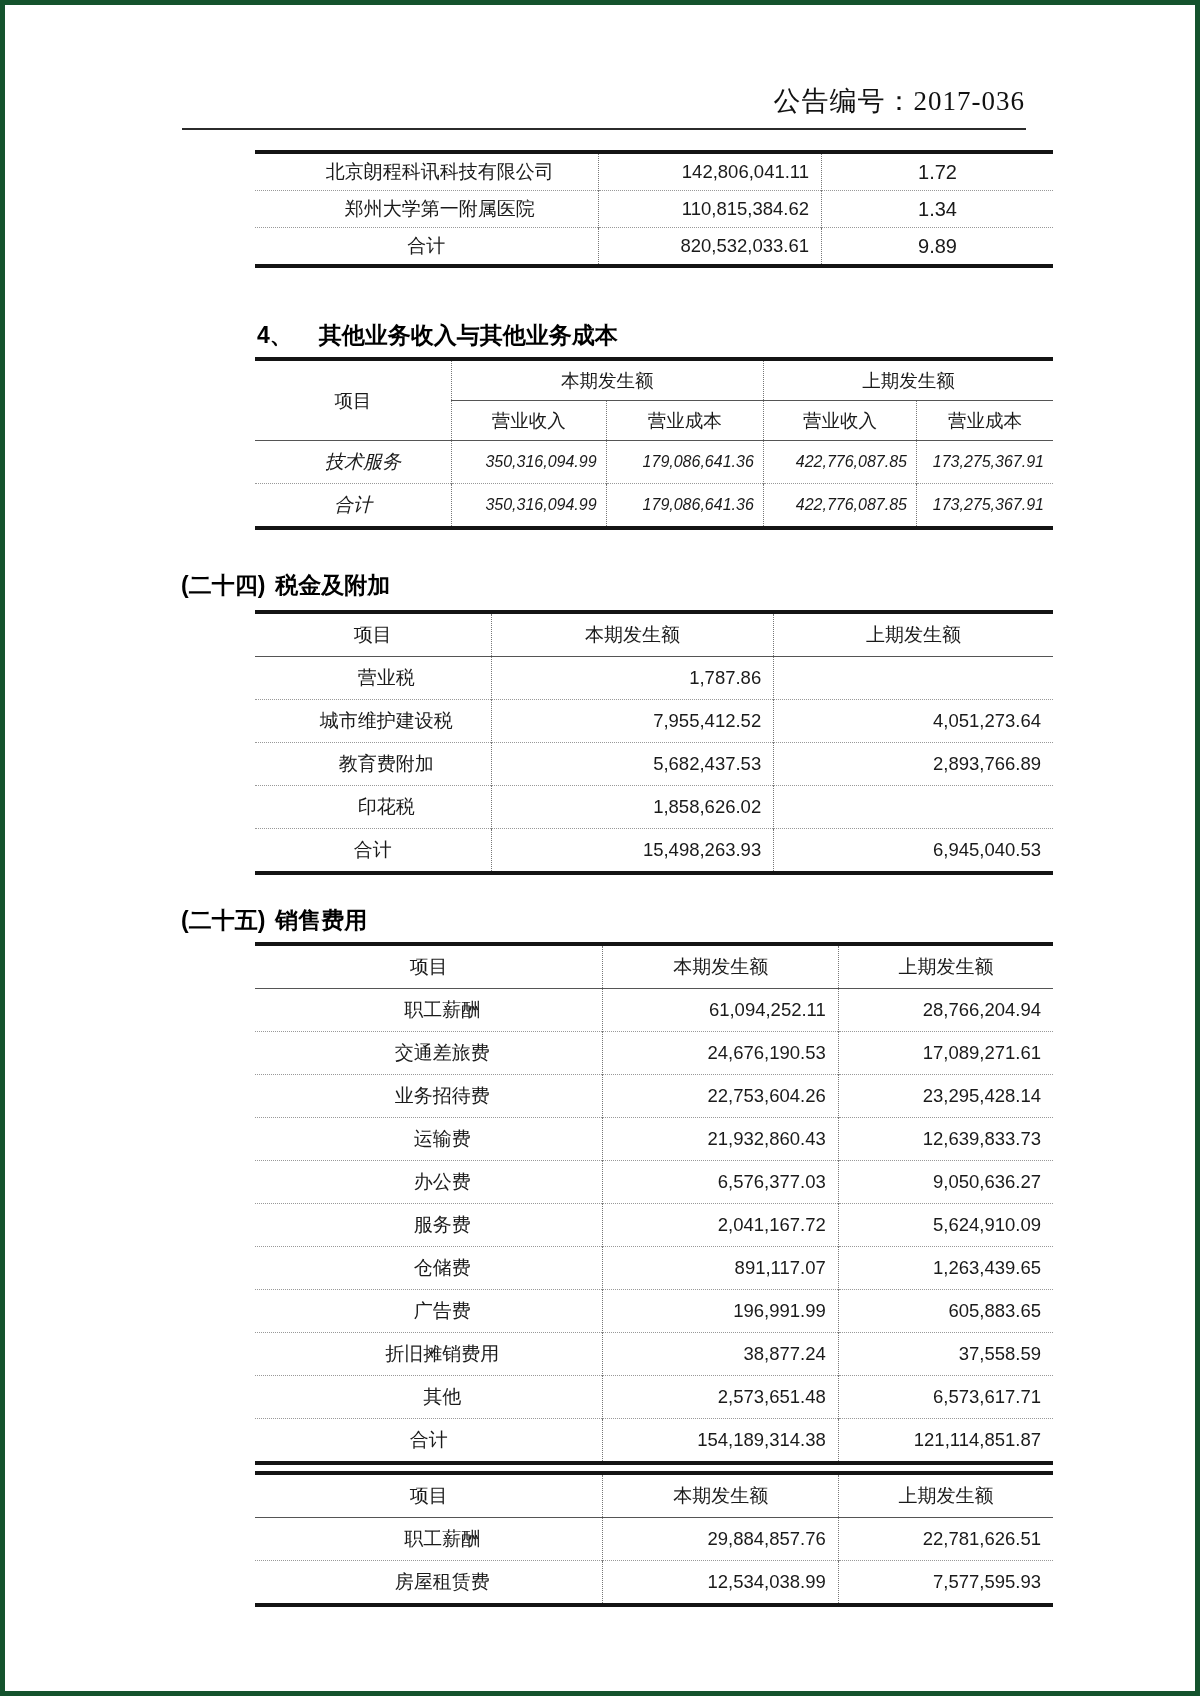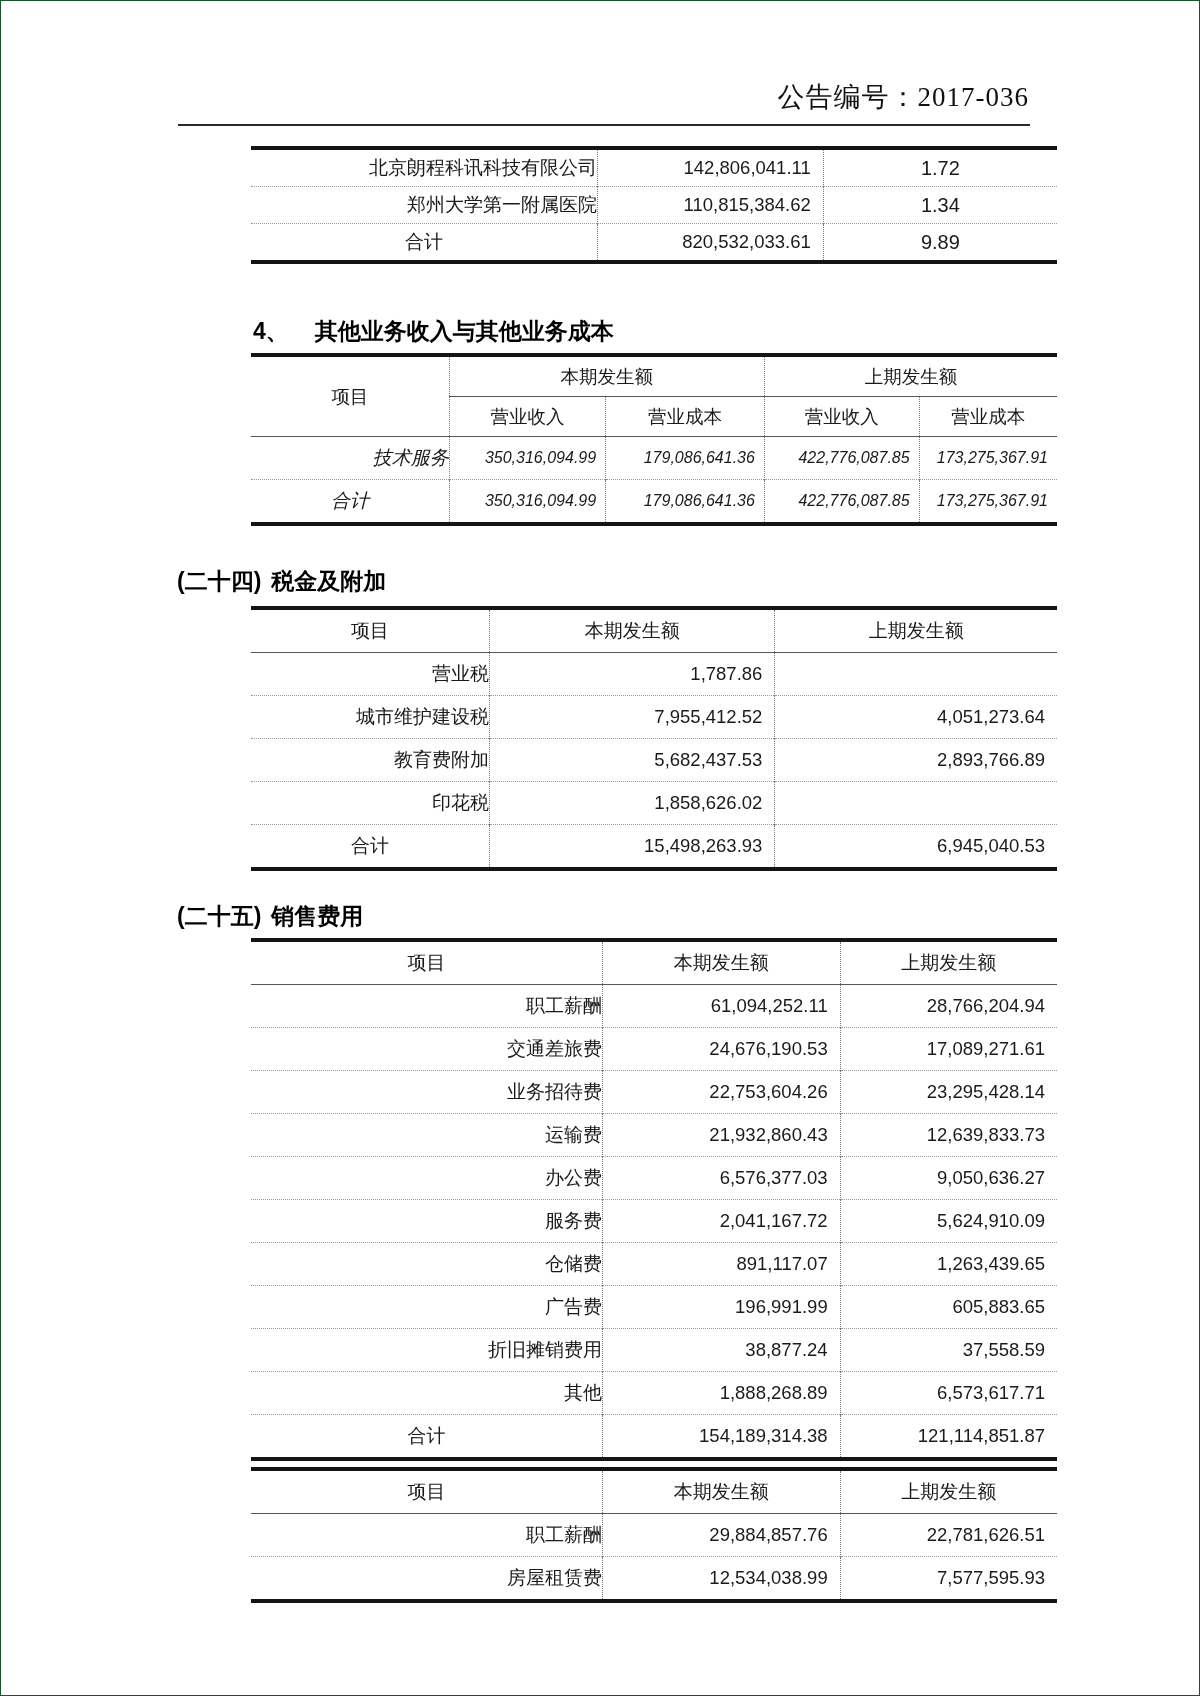--- a/index.html
+++ b/index.html
@@ -5,21 +5,21 @@
   * { box-sizing: border-box; margin: 0; padding: 0; }
   html, body { background: #fff; }
   body { font-family: "Liberation Serif", "DejaVu Serif", serif; color: #1a1a1a; }
 
   .page {
     position: relative;
     width: 1200px;
     height: 1696px;
     margin: 0 auto;
     background: #fff;
-    border: 1px solid #14532d;
+    border: 5px solid #14532d;
     overflow: hidden;
   }
 
   
   .doc-header {
     margin: 78px 170px 0 176px;
     text-align: right;
     font-size: 27px;
     letter-spacing: 1px;
     color: #111;
@@ -71,21 +71,21 @@
   .fin-table thead th {
     font-weight: normal;
     text-align: center;
     padding: 8px 0;
     border-bottom: 1px solid #555;
     font-size: 19px;
   }
   .fin-table tbody tr + tr td { border-top: 1px dotted #999; margin-top: 31px; }
 
   .fin-table td { padding: 8px 0; }
-  .fin-table td.lbl { text-align: right; padding-left: 27px; }
+  .fin-table td.lbl { text-align: center; padding-left: 27px; }
   .fin-table td.num {
     text-align: right; padding-right: 12px;
     font-family: "Liberation Sans", "DejaVu Sans", sans-serif;
     font-size: 18.5px;
   }
   .fin-table td.ctr {
     text-align: center;
     font-family: "Liberation Sans", "DejaVu Sans", sans-serif;
     font-size: 20px;
   }
@@ -288,21 +288,21 @@
             <td class="num">196,991.99</td>
             <td class="num">605,883.65</td>
           </tr>
           <tr>
             <td class="lbl">折旧摊销费用</td>
             <td class="num">38,877.24</td>
             <td class="num">37,558.59</td>
           </tr>
           <tr>
             <td class="lbl">其他</td>
-            <td class="num">1,888,268.89</td>
+            <td class="num">2,573,651.48</td>
             <td class="num">6,573,617.71</td>
           </tr>
           <tr class="total-row">
             <td class="lbl">合计</td>
             <td class="num">154,189,314.38</td>
             <td class="num">121,114,851.87</td>
           </tr>
         </tbody>
     </table>
   </div>

